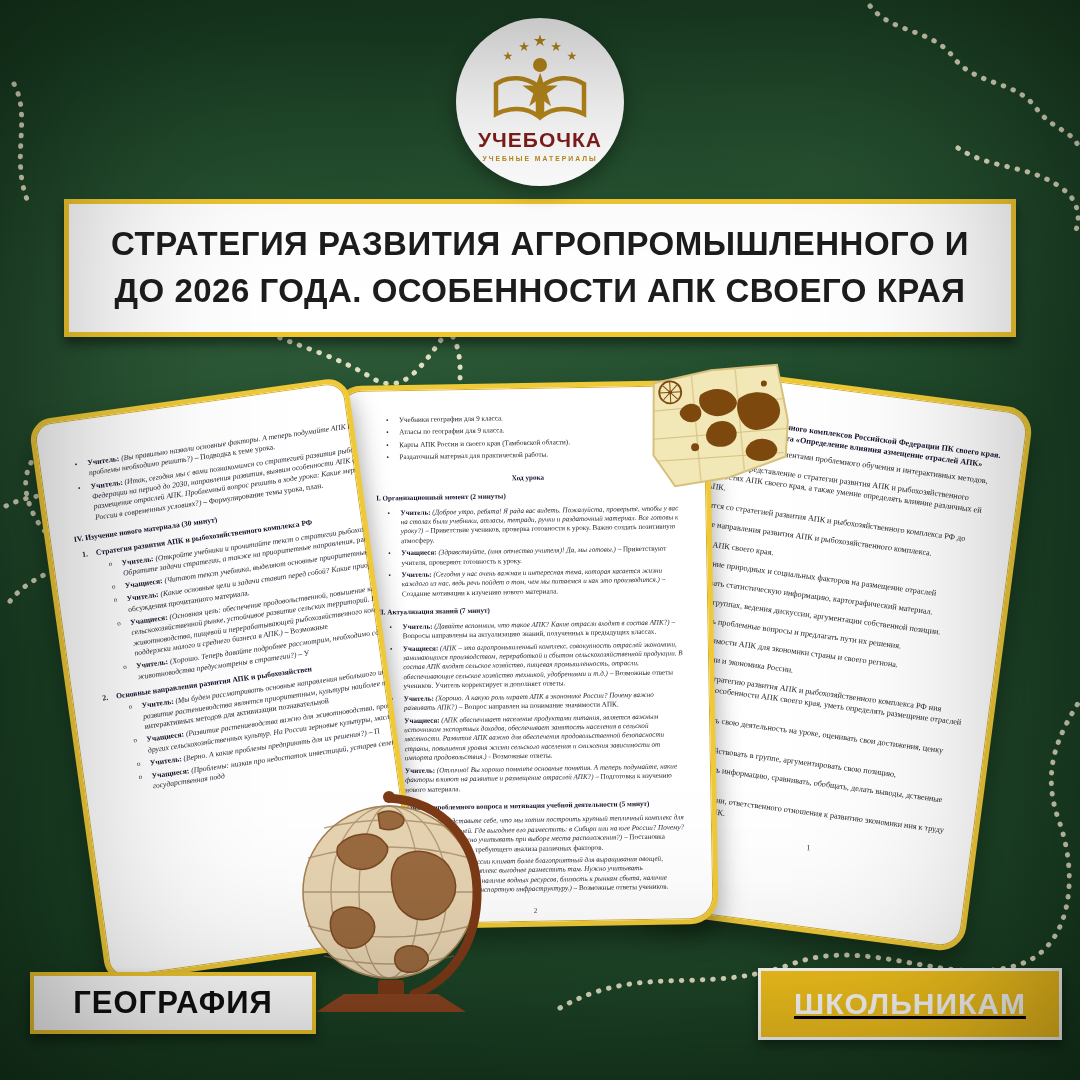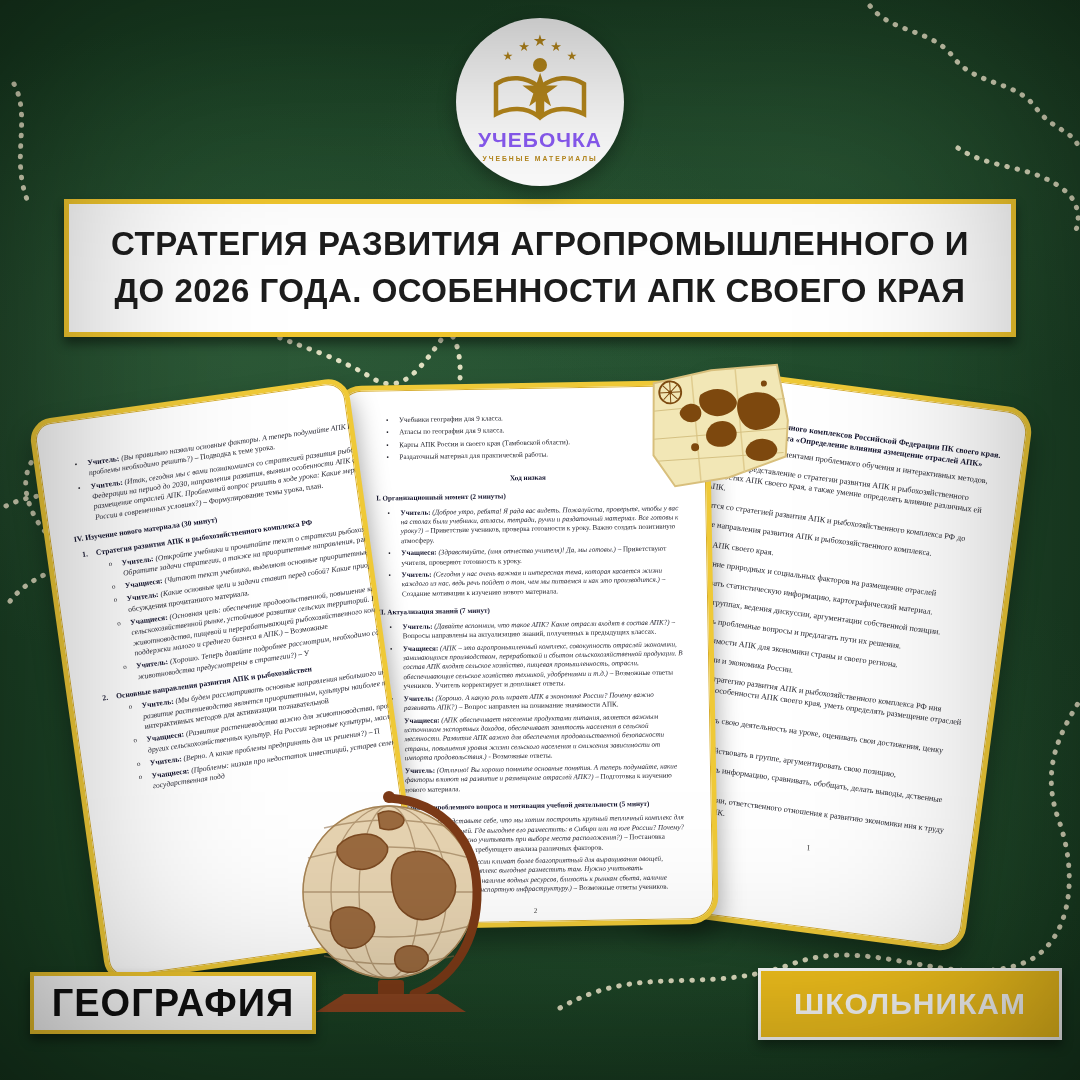--- a/index.html
+++ b/index.html
@@ -13,21 +13,21 @@
       radial-gradient(1500px 1000px at 50% 45%, #245131 0%, #1a4023 55%, #122c18 100%);
   }
   .stage::after{content:"";position:absolute;inset:0;box-shadow:inset 0 0 240px rgba(0,0,0,.5);pointer-events:none;z-index:20;}
   .chalk{position:absolute;inset:0;z-index:1;}
 
   
   .logo{position:absolute;left:456px;top:18px;width:168px;height:168px;border-radius:50%;
     background:#fff;z-index:9;display:flex;flex-direction:column;align-items:center;
     box-shadow:0 6px 18px rgba(0,0,0,.35);}
   .logo-emblem{margin-top:14px;}
-  .logo-name{color:#8b5cf6;font-weight:bold;font-size:21px;letter-spacing:1px;margin-top:-4px;}
+  .logo-name{color:#7f1d1d;font-weight:bold;font-size:21px;letter-spacing:1px;margin-top:-4px;}
   .logo-tag{color:#b8891c;font-weight:bold;font-size:6.8px;letter-spacing:2px;margin-top:3px;}
 
   
   .title-banner{position:absolute;left:64px;top:199px;width:952px;height:138px;z-index:8;
     background:#fff;border:5px solid #f0c62e;box-sizing:border-box;
     display:flex;flex-direction:column;justify-content:center;align-items:center;
     box-shadow:0 7px 10px rgba(0,0,0,.45);}
   .title-line{font-size:33px;font-weight:800;color:#1d1d1d;letter-spacing:.5px;line-height:1.42;white-space:nowrap;}
 
   
@@ -57,25 +57,25 @@
   .dl.pg{text-align:center;margin-top:12px;color:#333;}
 
   
   .map-deco{position:absolute;left:642px;top:360px;width:150px;height:130px;z-index:5;transform:rotate(-3deg);}
   .globe-deco{position:absolute;left:286px;top:784px;width:210px;height:240px;z-index:6;}
 
   
   .badge-left{position:absolute;left:30px;top:972px;width:286px;height:62px;z-index:9;
     background:#fff;border:4px solid #f0c62e;box-sizing:border-box;
     display:flex;align-items:center;justify-content:center;
-    font-weight:800;font-size:38px;color:#111;letter-spacing:1px;
+    font-weight:800;font-size:31px;color:#111;letter-spacing:1px;
     box-shadow:0 6px 10px rgba(0,0,0,.4);}
   .badge-right{position:absolute;left:758px;top:968px;width:304px;height:72px;z-index:9;
     background:#f4c31d;box-sizing:border-box;padding:0;
-    box-shadow:0 6px 10px rgba(0,0,0,.4);}
+    box-shadow:0 6px 10px rgba(0,0,0,.4);text-decoration:underline;}
   .badge-right .inner{width:100%;height:100%;border:3px solid #fff;box-sizing:border-box;
     display:flex;align-items:center;justify-content:center;
     font-weight:800;font-size:30px;color:#fff;letter-spacing:1px;}
 </style>
 </head>
 <body>
 
 <div class="stage">
 
   <svg class="chalk" width="1080" height="1080" viewBox="0 0 1080 1080">
@@ -131,21 +131,21 @@
         <div class="dl p"><span>данской позиции, ответственного отношения к развитию экономики ния к труду работников АПК.</span></div>
         <div class="dl pg"><span>1</span></div>
       </div>
   </div>
   <div class="page page-mid">
     <div class="doc" id="doc-mid">
         <div class="dl bull"><span class="mk">•</span><span>Учебники географии для 9 класса.</span></div>
         <div class="dl bull"><span class="mk">•</span><span>Атласы по географии для 9 класса.</span></div>
         <div class="dl bull"><span class="mk">•</span><span>Карты АПК России и своего края (Тамбовской области).</span></div>
         <div class="dl bull"><span class="mk">•</span><span>Раздаточный материал для практической работы.</span></div>
-        <div class="dl c"><span>Ход низкая</span></div>
+        <div class="dl c"><span>Ход урока</span></div>
         <div class="dl h"><span>I. Организационный момент (2 минуты)</span></div>
         <div class="dl bull"><span class="mk">•</span><b>Учитель: </b><i>(Доброе утро, ребята! Я рада вас видеть. Пожалуйста, проверьте, чтобы у вас на столах были учебники, атласы, тетради, ручки и раздаточный материал. Все готовы к уроку?) </i><span>– Приветствие учеников, проверка готовности к уроку. Важно создать позитивную атмосферу.</span></div>
         <div class="dl bull"><span class="mk">•</span><b>Учащиеся: </b><i>(Здравствуйте, (имя отчество учителя)! Да, мы готовы.) </i><span>– Приветствуют учителя, проверяют готовность к уроку.</span></div>
         <div class="dl bull"><span class="mk">•</span><b>Учитель: </b><i>(Сегодня у нас очень важная и интересная тема, которая касается жизни каждого из нас, ведь речь пойдет о том, чем мы питаемся и как это производится.) </i><span>– Создание мотивации к изучению нового материала.</span></div>
         <div class="dl h"><span>II. Актуализация знаний (7 минут)</span></div>
         <div class="dl bull"><span class="mk">•</span><b>Учитель: </b><i>(Давайте вспомним, что такое АПК? Какие отрасли входят в состав АПК?) </i><span>– Вопросы направлены на актуализацию знаний, полученных в предыдущих классах.</span></div>
         <div class="dl bull"><span class="mk">•</span><b>Учащиеся: </b><i>(АПК – это агропромышленный комплекс, совокупность отраслей экономики, занимающихся производством, переработкой и сбытом сельскохозяйственной продукции. В состав АПК входят сельское хозяйство, пищевая промышленность, отрасли, обеспечивающие сельское хозяйство техникой, удобрениями и т.д.) </i><span>– Возможные ответы учеников. Учитель корректирует и дополняет ответы.</span></div>
         <div class="dl bull"><span class="mk">•</span><b>Учитель: </b><i>(Хорошо. А какую роль играет АПК в экономике России? Почему важно развивать АПК?) </i><span>– Вопрос направлен на понимание значимости АПК.</span></div>
         <div class="dl bull"><span class="mk">•</span><b>Учащиеся: </b><i>(АПК обеспечивает население продуктами питания, является важным источником экспортных доходов, обеспечивает занятость населения в сельской местности. Развитие АПК важно для обеспечения продовольственной безопасности страны, повышения уровня жизни сельского населения и снижения зависимости от импорта продовольствия.) </i><span>- Возможные ответы.</span></div>
         <div class="dl bull"><span class="mk">•</span><b>Учитель: </b><i>(Отлично! Вы хорошо помните основные понятия. А теперь подумайте, какие факторы влияют на развитие и размещение отраслей АПК?) </i><span>– Подготовка к изучению нового материала.</span></div>

